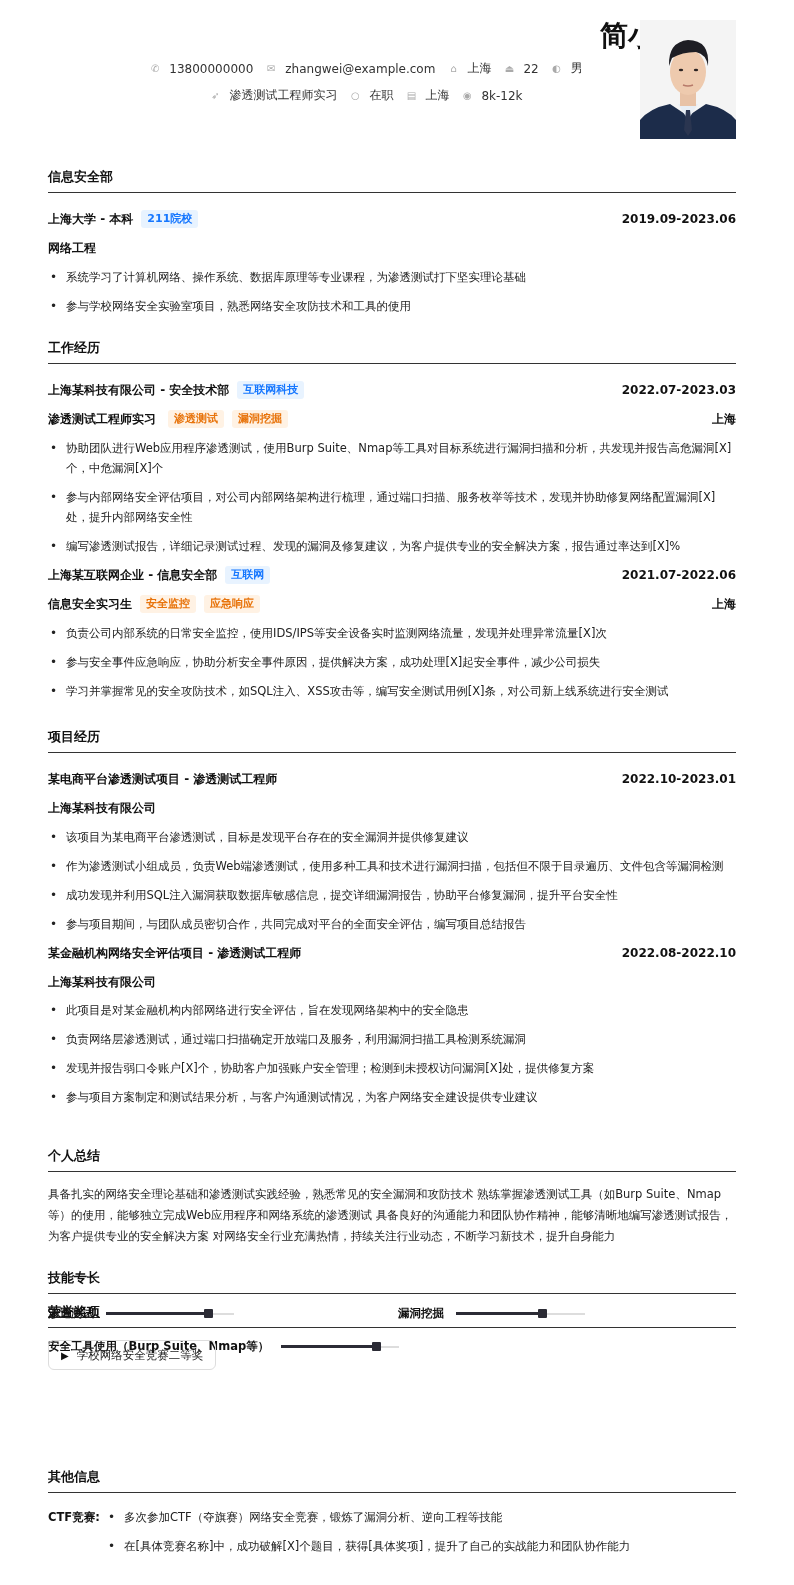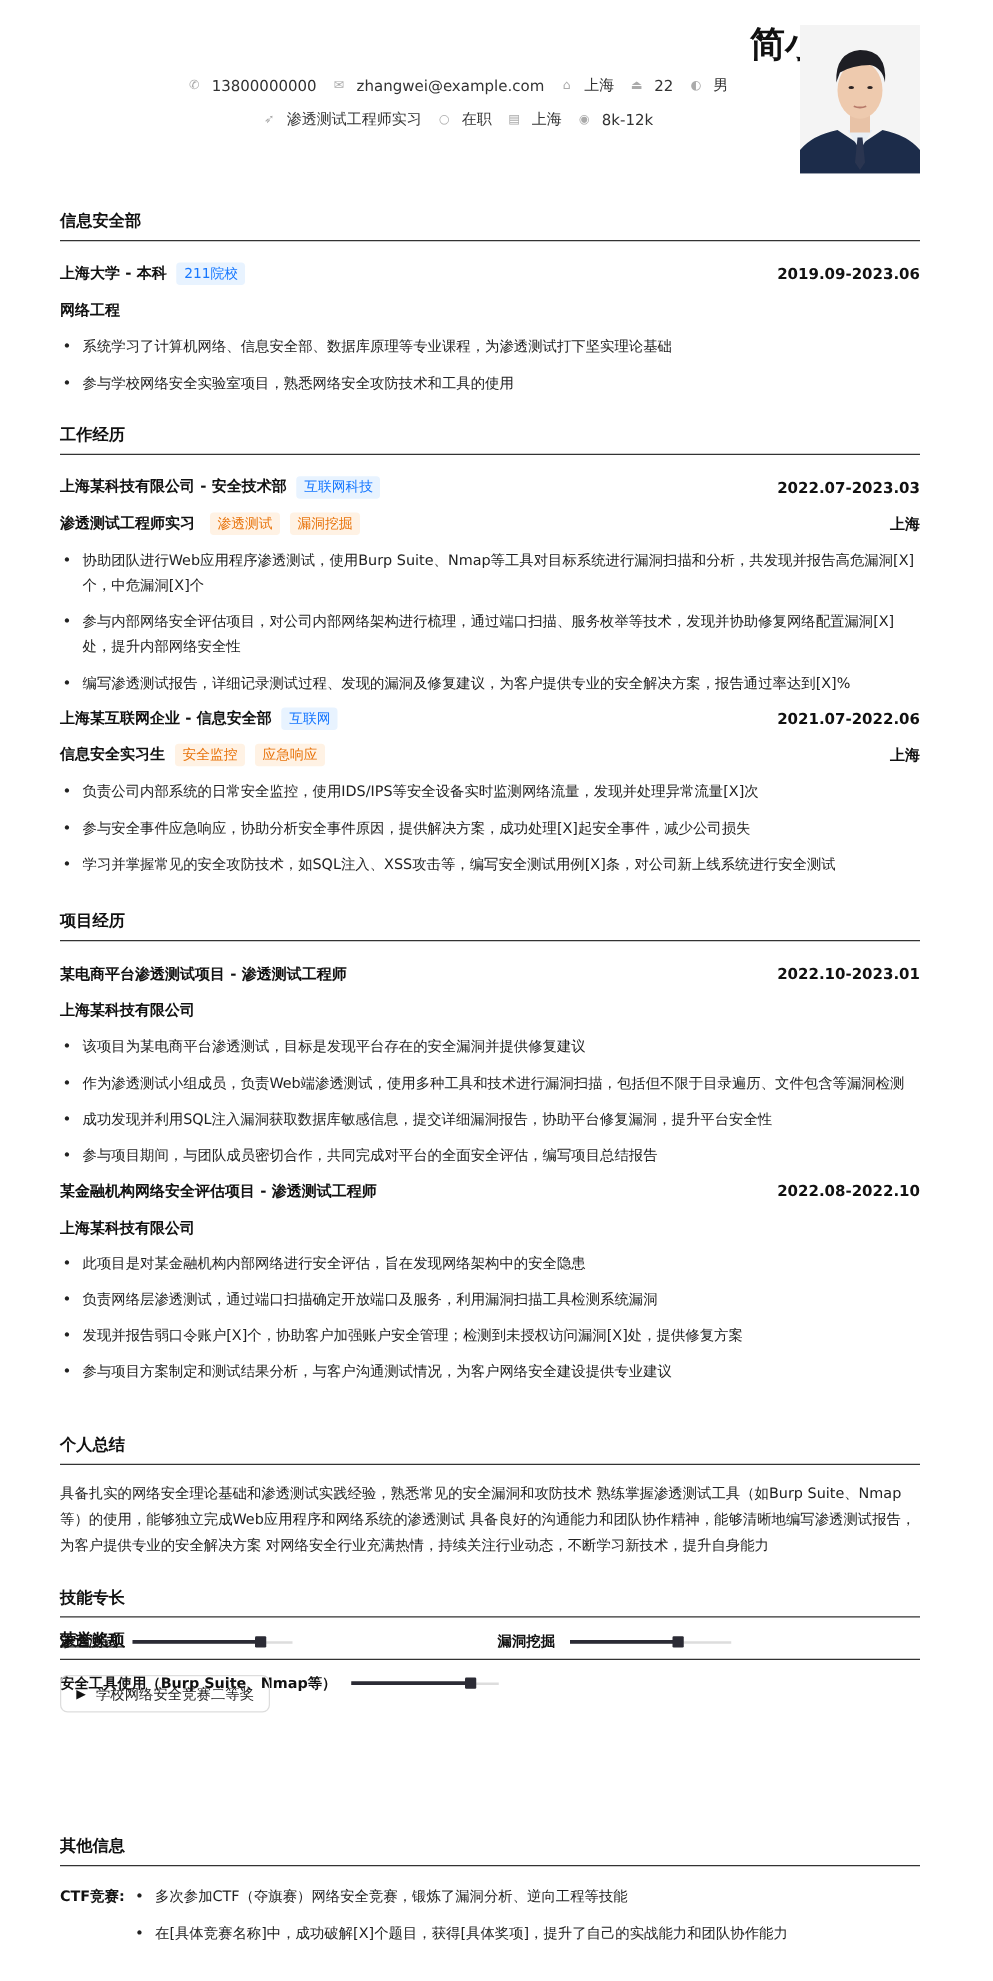--- a/index.html
+++ b/index.html
@@ -38,23 +38,23 @@
   
   .section { position: absolute; left: 0; width: 688px; }
   .sec-title {
     font-size: 13px; font-weight: bold; color: #111;
     padding-bottom: 6px; border-bottom: 1px solid #333;
   }
   .row {
     display: flex; justify-content: space-between; align-items: center;
     font-size: 12px; font-weight: bold; color: #111; height: 20px;
   }
-  .row .left { display: flex; }
+  .row .left { display: flex; align-items: center; }
   .tag {
-    display: inline-block; font-size: 11px; font-weight: normal;
+    display: inline-block; font-size: 11px; font-weight: bold;
     padding: 1px 6px; border-radius: 3px; margin-left: 8px; line-height: 16px;
   }
   .tag.blue { background: #e8f3ff; color: #1677ff; }
   .tag.orange { background: #fff2e4; color: #e8740c; }
   .bullets { list-style: none; }
   .bullets li {
     position: relative; padding-left: 18px; font-size: 11.5px; color: #222;
     line-height: 20px; margin-bottom: 9px;
   }
   .bullets li::before {
@@ -149,21 +149,21 @@
       <div class="left">
         <span>上海大学 - 本科</span>
         <span class="tag blue">211院校</span>
       </div>
       <span>2019.09-2023.06</span>
     </div>
     <div class="row" style="margin-top:9px;">
       <span>网络工程</span>
     </div>
     <ul class="bullets" style="margin-top:9px;">
-      <li>系统学习了计算机网络、信息安全部、数据库原理等专业课程，为渗透测试打下坚实理论基础</li>
+      <li>系统学习了计算机网络、操作系统、数据库原理等专业课程，为渗透测试打下坚实理论基础</li>
       <li>参与学校网络安全实验室项目，熟悉网络安全攻防技术和工具的使用</li>
     </ul>
   </div>
 
   <div class="section" style="top:339px;">
     <div class="sec-title">工作经历</div>
 
     <div>
       <div class="row" style="margin-top:16px;">
         <div class="left">

